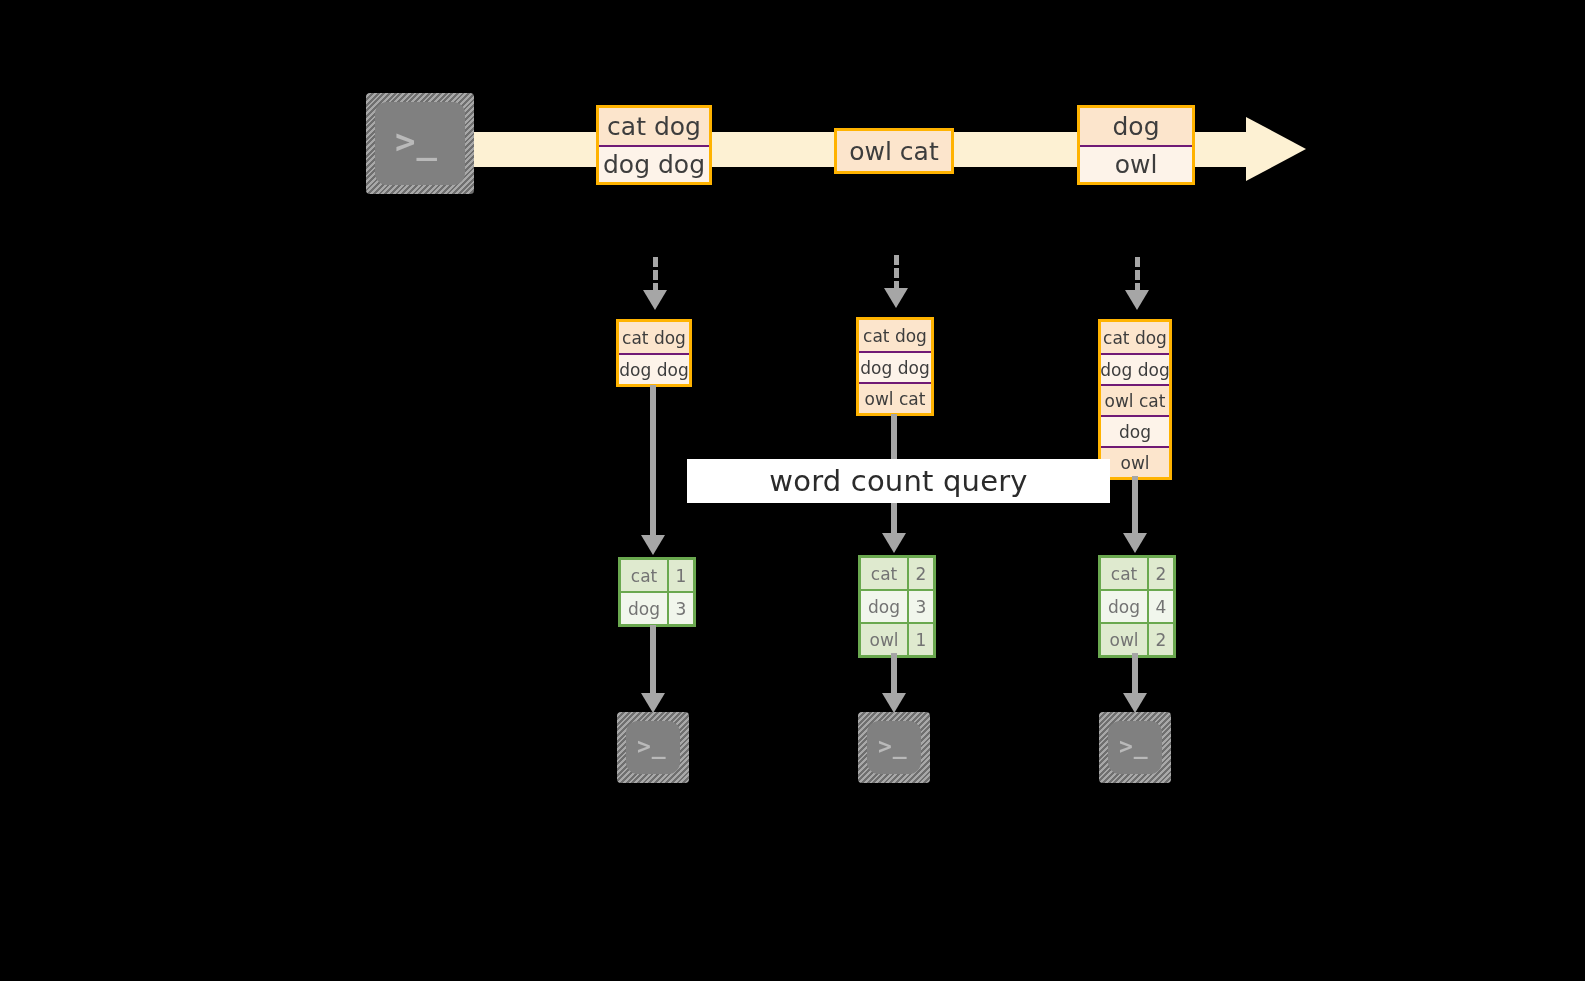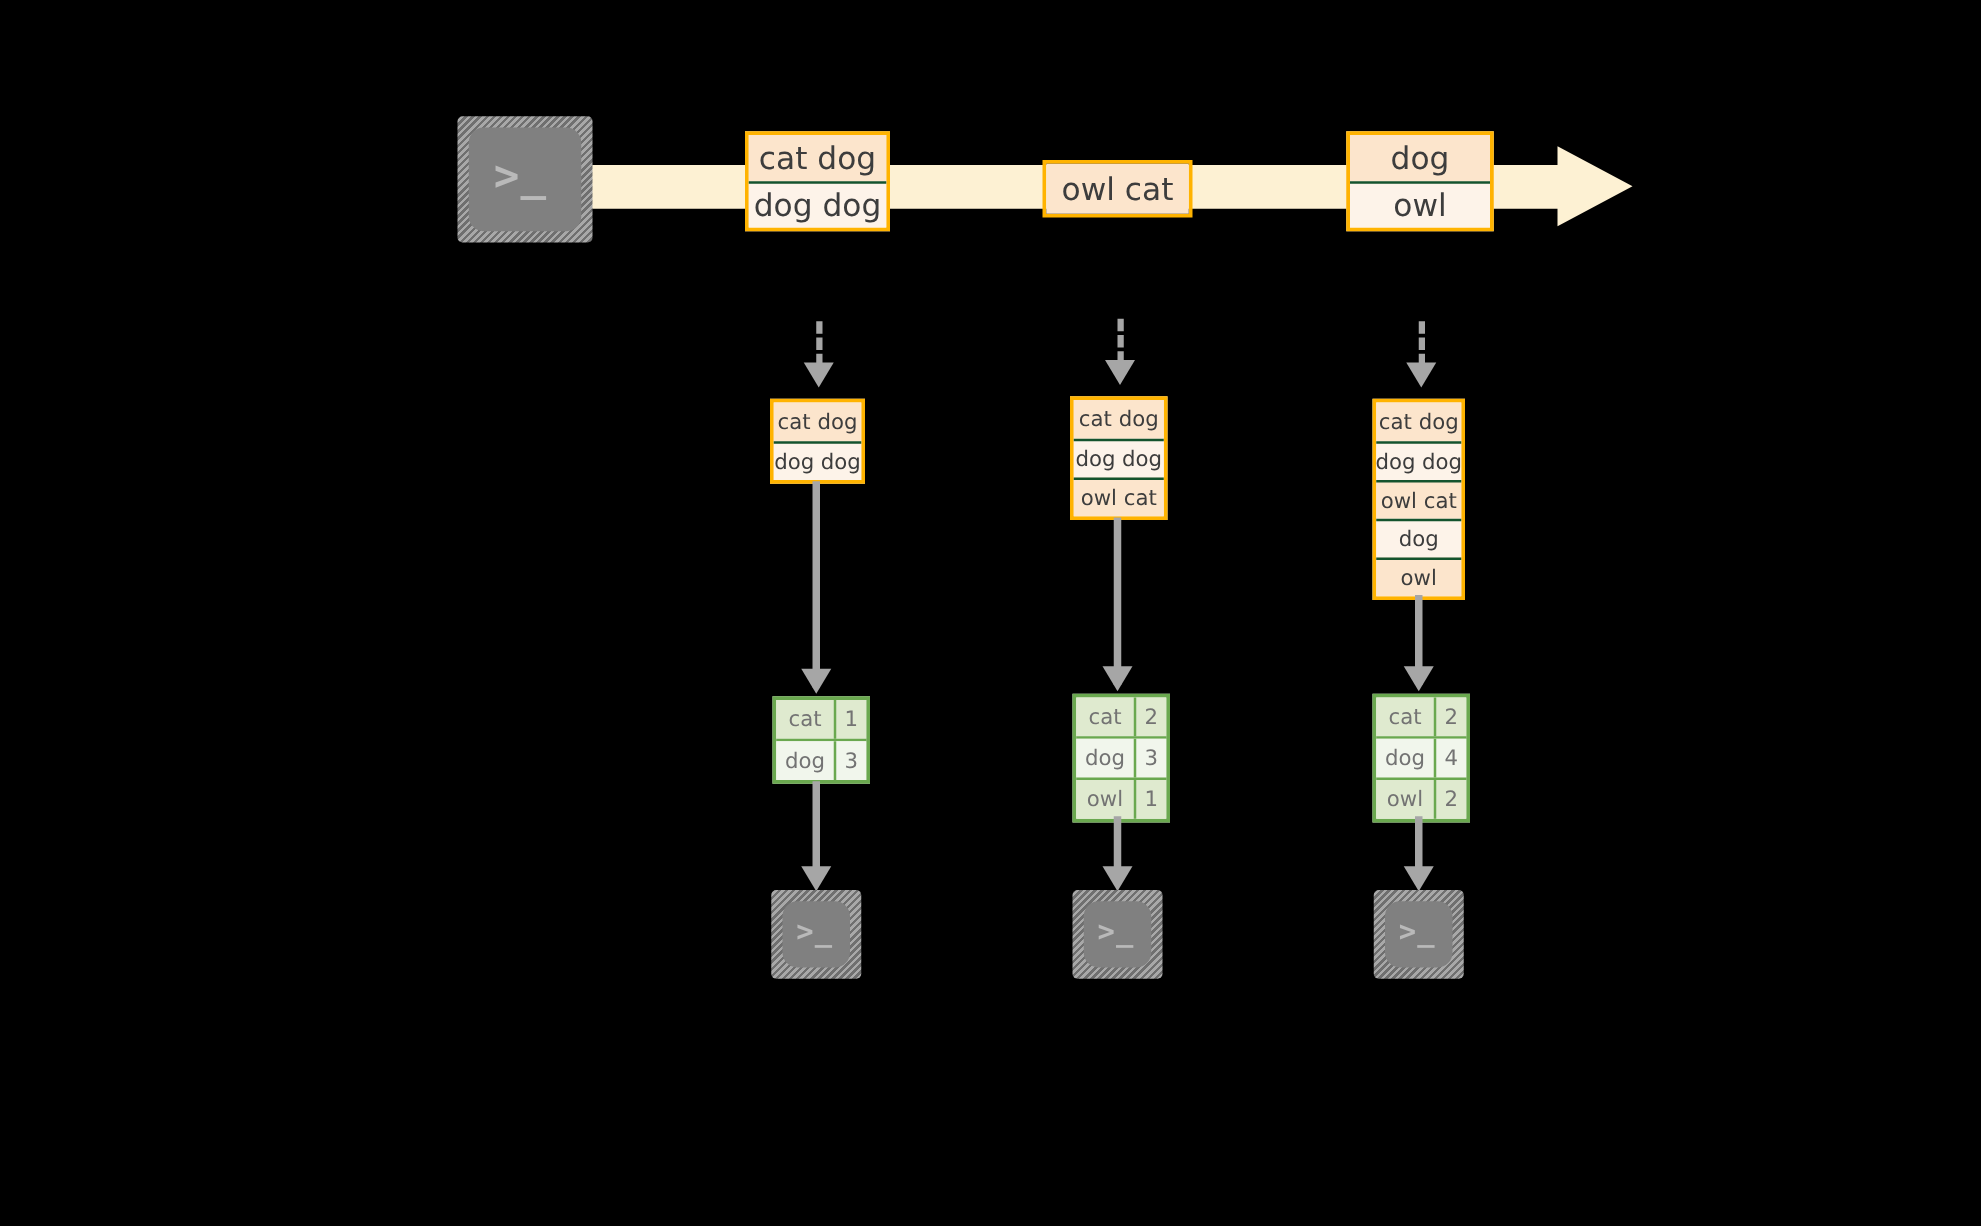--- a/index.html
+++ b/index.html
@@ -76,21 +76,21 @@
   .orow {
     box-sizing: border-box;
     display: flex;
     align-items: center;
     justify-content: center;
     color: #3d3d3d;
     white-space: nowrap;
     background: #fdf3e9;
   }
   .orow.shade { background: #fce5cc; }
-  .orow + .orow { border-top: 2px solid #14532d; }
+  .orow + .orow { border-top: 2px solid #701a75; }
 
   
   .obox-top .orow { height: 37px; font-size: 25px; }
   .top-a { left: 596px; top: 105px;  width: 116px; }
   .top-b { left: 834px; top: 128px;  width: 120px; }
   .top-b .orow { height: 40px; }
   .top-c { left: 1077px; top: 105px; width: 118px; }
 
   
   .obox-sm .orow { height: 31px; font-size: 17px; }
@@ -288,14 +288,17 @@
 
   <div class="ar" style="left:1132px; top:653px; width:6px; height:48px;"></div>
   <div class="ar-head" style="left:1123px; top:693px;"></div>
 
   <div class="term term-sm" style="left:1099px; top:712px;">
     <div class="term-inner">
       <span class="term-glyph">&gt;_</span>
     </div>
   </div>
 
+  <div class="banner">
+    <span class="banner-label">word count query</span>
+  </div>
 
 </div>
 
 </body></html>

